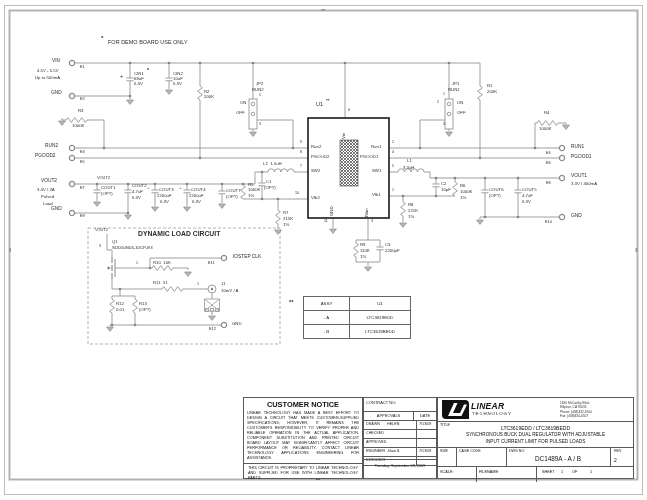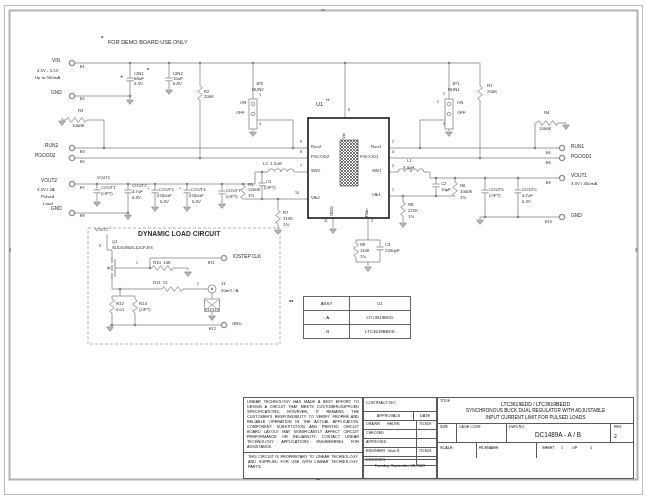--- a/index.html
+++ b/index.html
@@ -435,20 +435,21 @@
         <div class="assy-c2">LTC3619EDD</div>
       </div>
       <div class="assy-row">
         <div class="assy-c1">- B</div>
         <div class="assy-c2">LTC3619BEDD</div>
       </div>
     </div>
   </div>
 
   <div class="box cn-box">
+    <div class="cn-title">CUSTOMER NOTICE</div>
     <div class="cn-body">LINEAR TECHNOLOGY HAS MADE A BEST EFFORT TO DESIGN A CIRCUIT THAT MEETS CUSTOMER-SUPPLIED SPECIFICATIONS; HOWEVER, IT REMAINS THE CUSTOMER'S RESPONSIBILITY TO VERIFY PROPER AND RELIABLE OPERATION IN THE ACTUAL APPLICATION. COMPONENT SUBSTITUTION AND PRINTED CIRCUIT BOARD LAYOUT MAY SIGNIFICANTLY AFFECT CIRCUIT PERFORMANCE OR RELIABILITY. CONTACT LINEAR TECHNOLOGY APPLICATIONS ENGINEERING FOR ASSISTANCE.</div>
     <div class="cn-foot">THIS CIRCUIT IS PROPRIETARY TO LINEAR TECHNOLOGY AND SUPPLIED FOR USE WITH LINEAR TECHNOLOGY PARTS.</div>
   </div>
 
   <div class="box ct-box">
     <div class="ct-r1">CONTRACT NO.</div>
     <div class="ct-hdr">
       <div class="ha">APPROVALS</div>
       <div class="hb">DATE</div>
     </div>
@@ -476,20 +477,36 @@
         <div class="c-row">
           <div class="cl">DESIGNER</div>
           <div class="cn"></div>
           <div class="cd"></div>
         </div>
       </div>
     <div class="ct-date">Tuesday, September 08, 2009</div>
   </div>
 
   <div class="box tb-box">
+    <div class="tb-logo">
+      <span class="lt-mark">
+        <svg width="29" height="21" viewBox="0 0 29 21">
+          <path d="M1,1 H24 Q28,1 28,5 V20 H5 Q1,20 1,16 Z" fill="#111"></path>
+          <path d="M7,17 L13,4 H16.5 L12,14 H19 L23,5.5 H26 L20.5,17 Z" fill="#fff"></path>
+        </svg>
+      </span>
+      <span class="tb-brand">LINEAR</span>
+      <span class="tb-brandsub">TECHNOLOGY</span>
+      <div class="tb-addr">
+        <div>1630 McCarthy Blvd.</div>
+        <div>Milpitas, CA 95035</div>
+        <div>Phone: (408)432-1900</div>
+        <div>Fax: (408)434-0507</div>
+      </div>
+    </div>
     <div class="tb-title">
       <span class="lbl">TITLE</span>
       <div class="tl1">LTC3619EDD / LTC3619BEDD</div>
       <div class="tl2">SYNCHRONOUS BUCK DUAL REGULATOR WITH ADJUSTABLE</div>
       <div class="tl3">INPUT CURRENT LIMIT FOR PULSED LOADS</div>
     </div>
     <div class="tb-size">
       <div class="vd" style="left:18px"></div>
         <div class="vd" style="left:68px"></div>
         <div class="vd" style="left:172px"></div>

